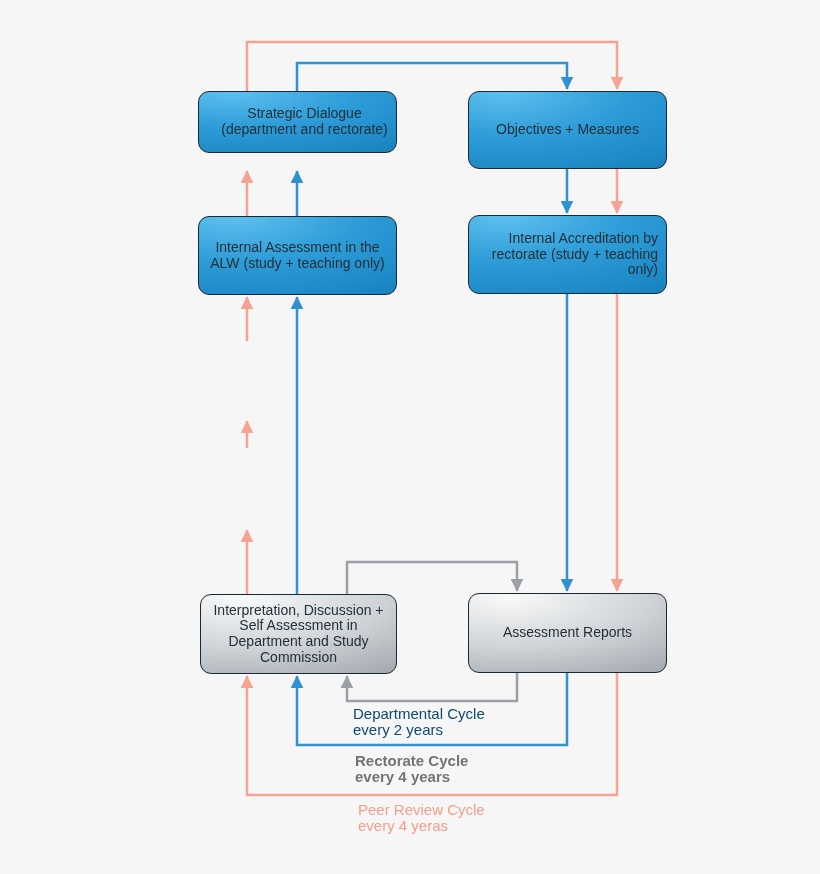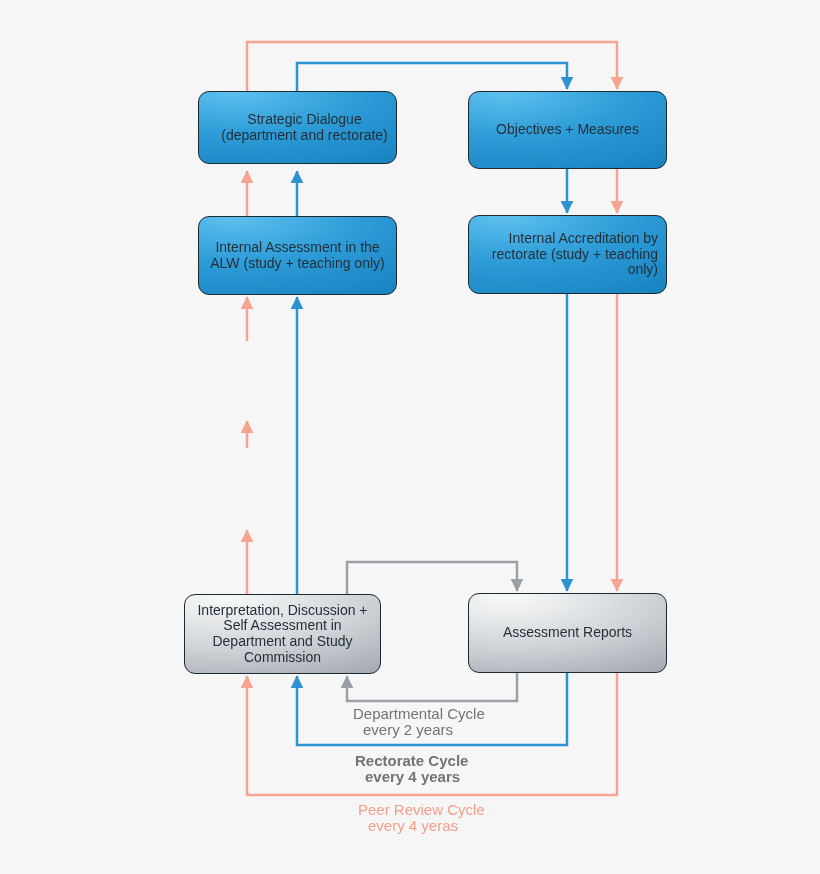--- a/index.html
+++ b/index.html
@@ -42,33 +42,33 @@
   .node-gray {
     background: radial-gradient(145% 130% at 20% 4%, #f8f9f9 0%, #cfd3d7 50%, #9aa0a8 100%);
   }
 
   .cycle-label {
     position: absolute;
     font-size: 15px;
     line-height: 16px;
     white-space: nowrap;
   }
-  .cycle-label .l2 { display: block; margin-left: 10px; }
-  .lbl-gray { color: #737373; }
+  .cycle-label .l2 { display: block; }
+  .lbl-gray { color: #0c4a6e; }
   .lbl-blue { color: #737373; font-weight: bold; }
   .lbl-pink { color: #f59d89; }
 
   
-  #node-strategic      { left: 198px; top:  91px; width: 199px; height: 73px; padding-left: 22px; }
+  #node-strategic      { left: 198px; top:  91px; width: 199px; height: 62px; padding-left: 22px; }
   #node-objectives     { left: 468px; top:  91px; width: 199px; height: 78px; }
   #node-assessment     { left: 198px; top: 216px; width: 199px; height: 79px; }
   #node-accreditation  { left: 468px; top: 215px; width: 199px; height: 79px; text-align: right; }
   #node-evalreport     { left: 152px; top: 341px; width: 129px; height: 78px; }
   #node-peereval       { left: 152px; top: 448px; width: 129px; height: 80px; }
-  #node-interpretation { left: 184px; top: 594px; width: 197px; height: 80px; }
+  #node-interpretation { left: 200px; top: 594px; width: 197px; height: 80px; }
   #node-monitoring     { left: 468px; top: 593px; width: 199px; height: 80px; }
 
   #lbl-departmental { left: 353px; top: 706px; }
   #lbl-rectorate    { left: 355px; top: 753px; }
   #lbl-peer         { left: 358px; top: 802px; }
 </style>
 </head>
 <body>
 
 <div class="stage">

